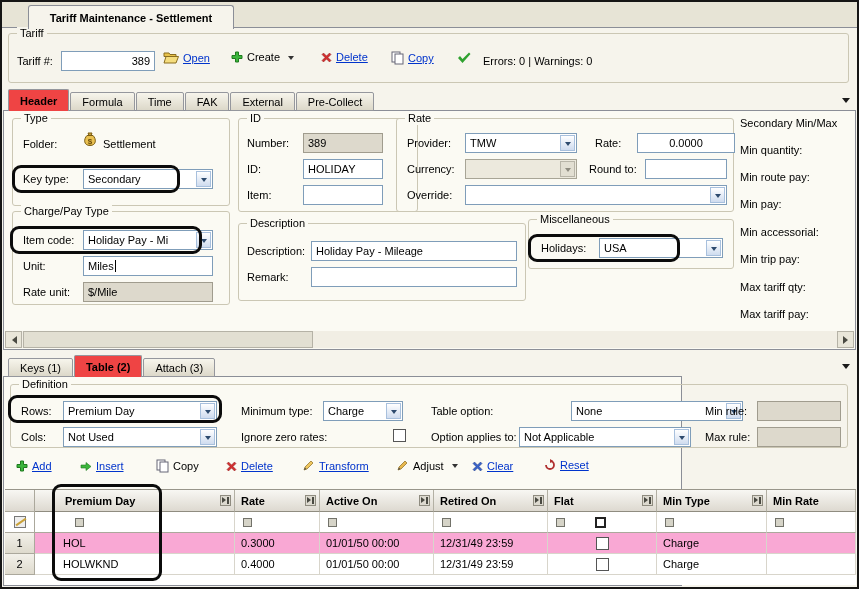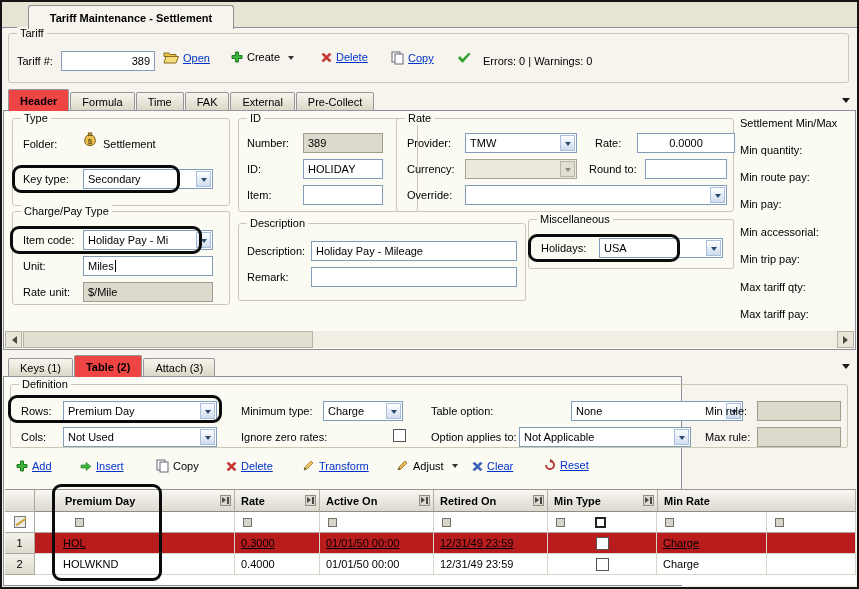--- a/index.html
+++ b/index.html
@@ -65,21 +65,21 @@
   .colicon::before { content:""; position:absolute; left:1px; top:1px; border:3px solid transparent; border-left:4px solid #4a4a42; }
   .colicon::after { content:""; position:absolute; right:1px; top:1px; width:2px; height:7px; background:#4a4a42; }
   .gfilter { height:21px; }
   .gfilter .gcell { background:#fff; border-right:1px solid #d8d5cb; border-bottom:1px solid #aba89c; padding-left:0; }
   .fbox { width:9px; height:9px; background:#d6d4c8; border:1px solid #72726a; margin-left:8px; }
   .fboxb { width:11px; height:11px; background:#fff; border:2px solid #222; margin-left:30px; }
   .fedit { position:relative; width:12px; height:12px; border:1px solid #777; background:#eee; margin:0 auto; }
   .fedit::after { content:""; position:absolute; left:0; top:4px; width:12px; height:2px; background:#caa23a; transform:rotate(-35deg); }
   .gdata { height:21px; }
   .gdata .gcell { border-right:1px solid #d8d5cb; border-bottom:1px solid #d8d5cb; }
-  .gdata.sel .gcell:not(.gnum) { background:#b91c1c;text-decoration:underline; }
+  .gdata.sel .gcell:not(.gnum) { background:#f9a8d4; }
   .gnum { background:linear-gradient(#f3f1ea,#dedacd); border-right:1px solid #aba89c !important; border-bottom:1px solid #aba89c !important; justify-content:center; padding-left:0; }
   .indent { padding-left:28px; }
   .hindent { padding-left:30px; }
   .ctr { justify-content:center; padding-left:0; }
   .ckb2 { width:13px; height:13px; background:#fff; border:1px solid #555; }
 
   
   .annot { position:absolute; border:3px solid #0b0b0b; border-radius:9px; z-index:60; pointer-events:none; }
 
   svg { display:block; }
@@ -263,21 +263,21 @@
     <div class="group" style="left:524px;top:108px;width:206px;height:50px;">
       <span class="glabel">Miscellaneous</span>
       <span class="lbl" style="left:12px;top:22px;">Holidays:</span>
       <div class="combo" style="left:70px;top:18px;width:124px;">
         <span>USA</span>
         <span class="cbtn"></span>
       </div>
     </div>
 
     <div style="position:absolute;left:736px;top:6px;width:112px;height:200px;">
-      <span class="lbl" style="left:0;top:0;">Settlement Min/Max</span>
+      <span class="lbl" style="left:0;top:0;">Secondary Min/Max</span>
       <span class="lbl" style="left:0;top:27px;">Min quantity:</span>
       <span class="lbl" style="left:0;top:54px;">Min route pay:</span>
       <span class="lbl" style="left:0;top:81px;">Min pay:</span>
       <span class="lbl" style="left:0;top:109px;">Min accessorial:</span>
       <span class="lbl" style="left:0;top:136px;">Min trip pay:</span>
       <span class="lbl" style="left:0;top:164px;">Max tariff qty:</span>
       <span class="lbl" style="left:0;top:191px;">Max tariff pay:</span>
     </div>
 
     <div class="hscroll">
@@ -429,20 +429,24 @@
         <div class="gcell wc1">
           <span>Rate</span>
           <span class="colicon"></span>
         </div>
         <div class="gcell wc2">
           <span>Active On</span>
           <span class="colicon"></span>
         </div>
         <div class="gcell wc3">
           <span>Retired On</span>
+          <span class="colicon"></span>
+        </div>
+        <div class="gcell wc4">
+          <span>Flat</span>
           <span class="colicon"></span>
         </div>
         <div class="gcell wc5">
           <span>Min Type</span>
           <span class="colicon"></span>
         </div>
         <div class="gcell wc6">
           <span>Min Rate</span>
         </div>
       </div>

